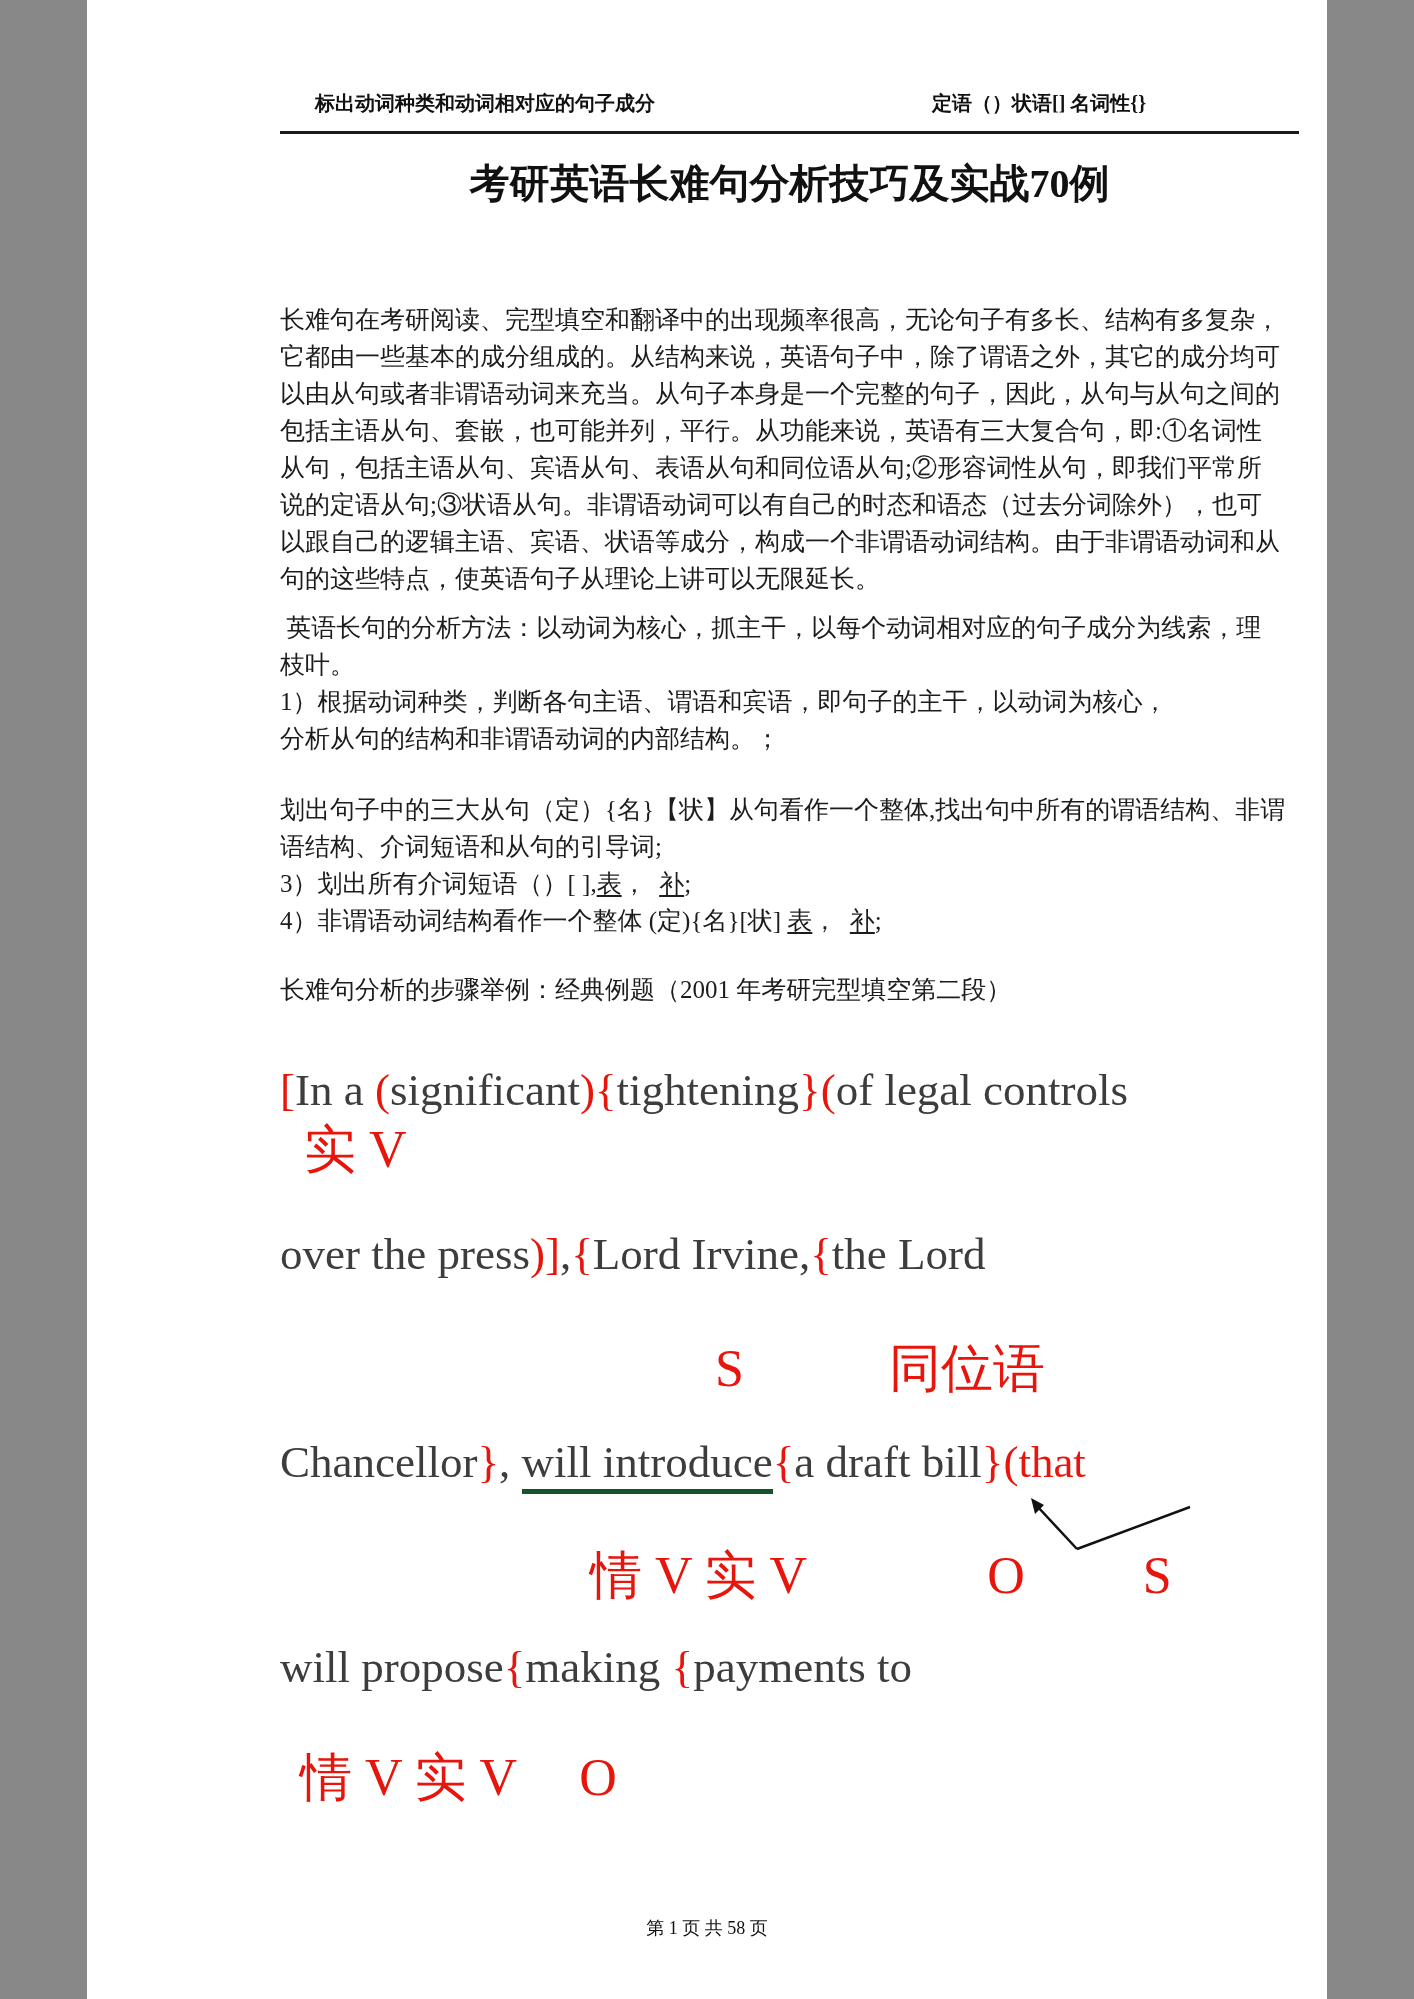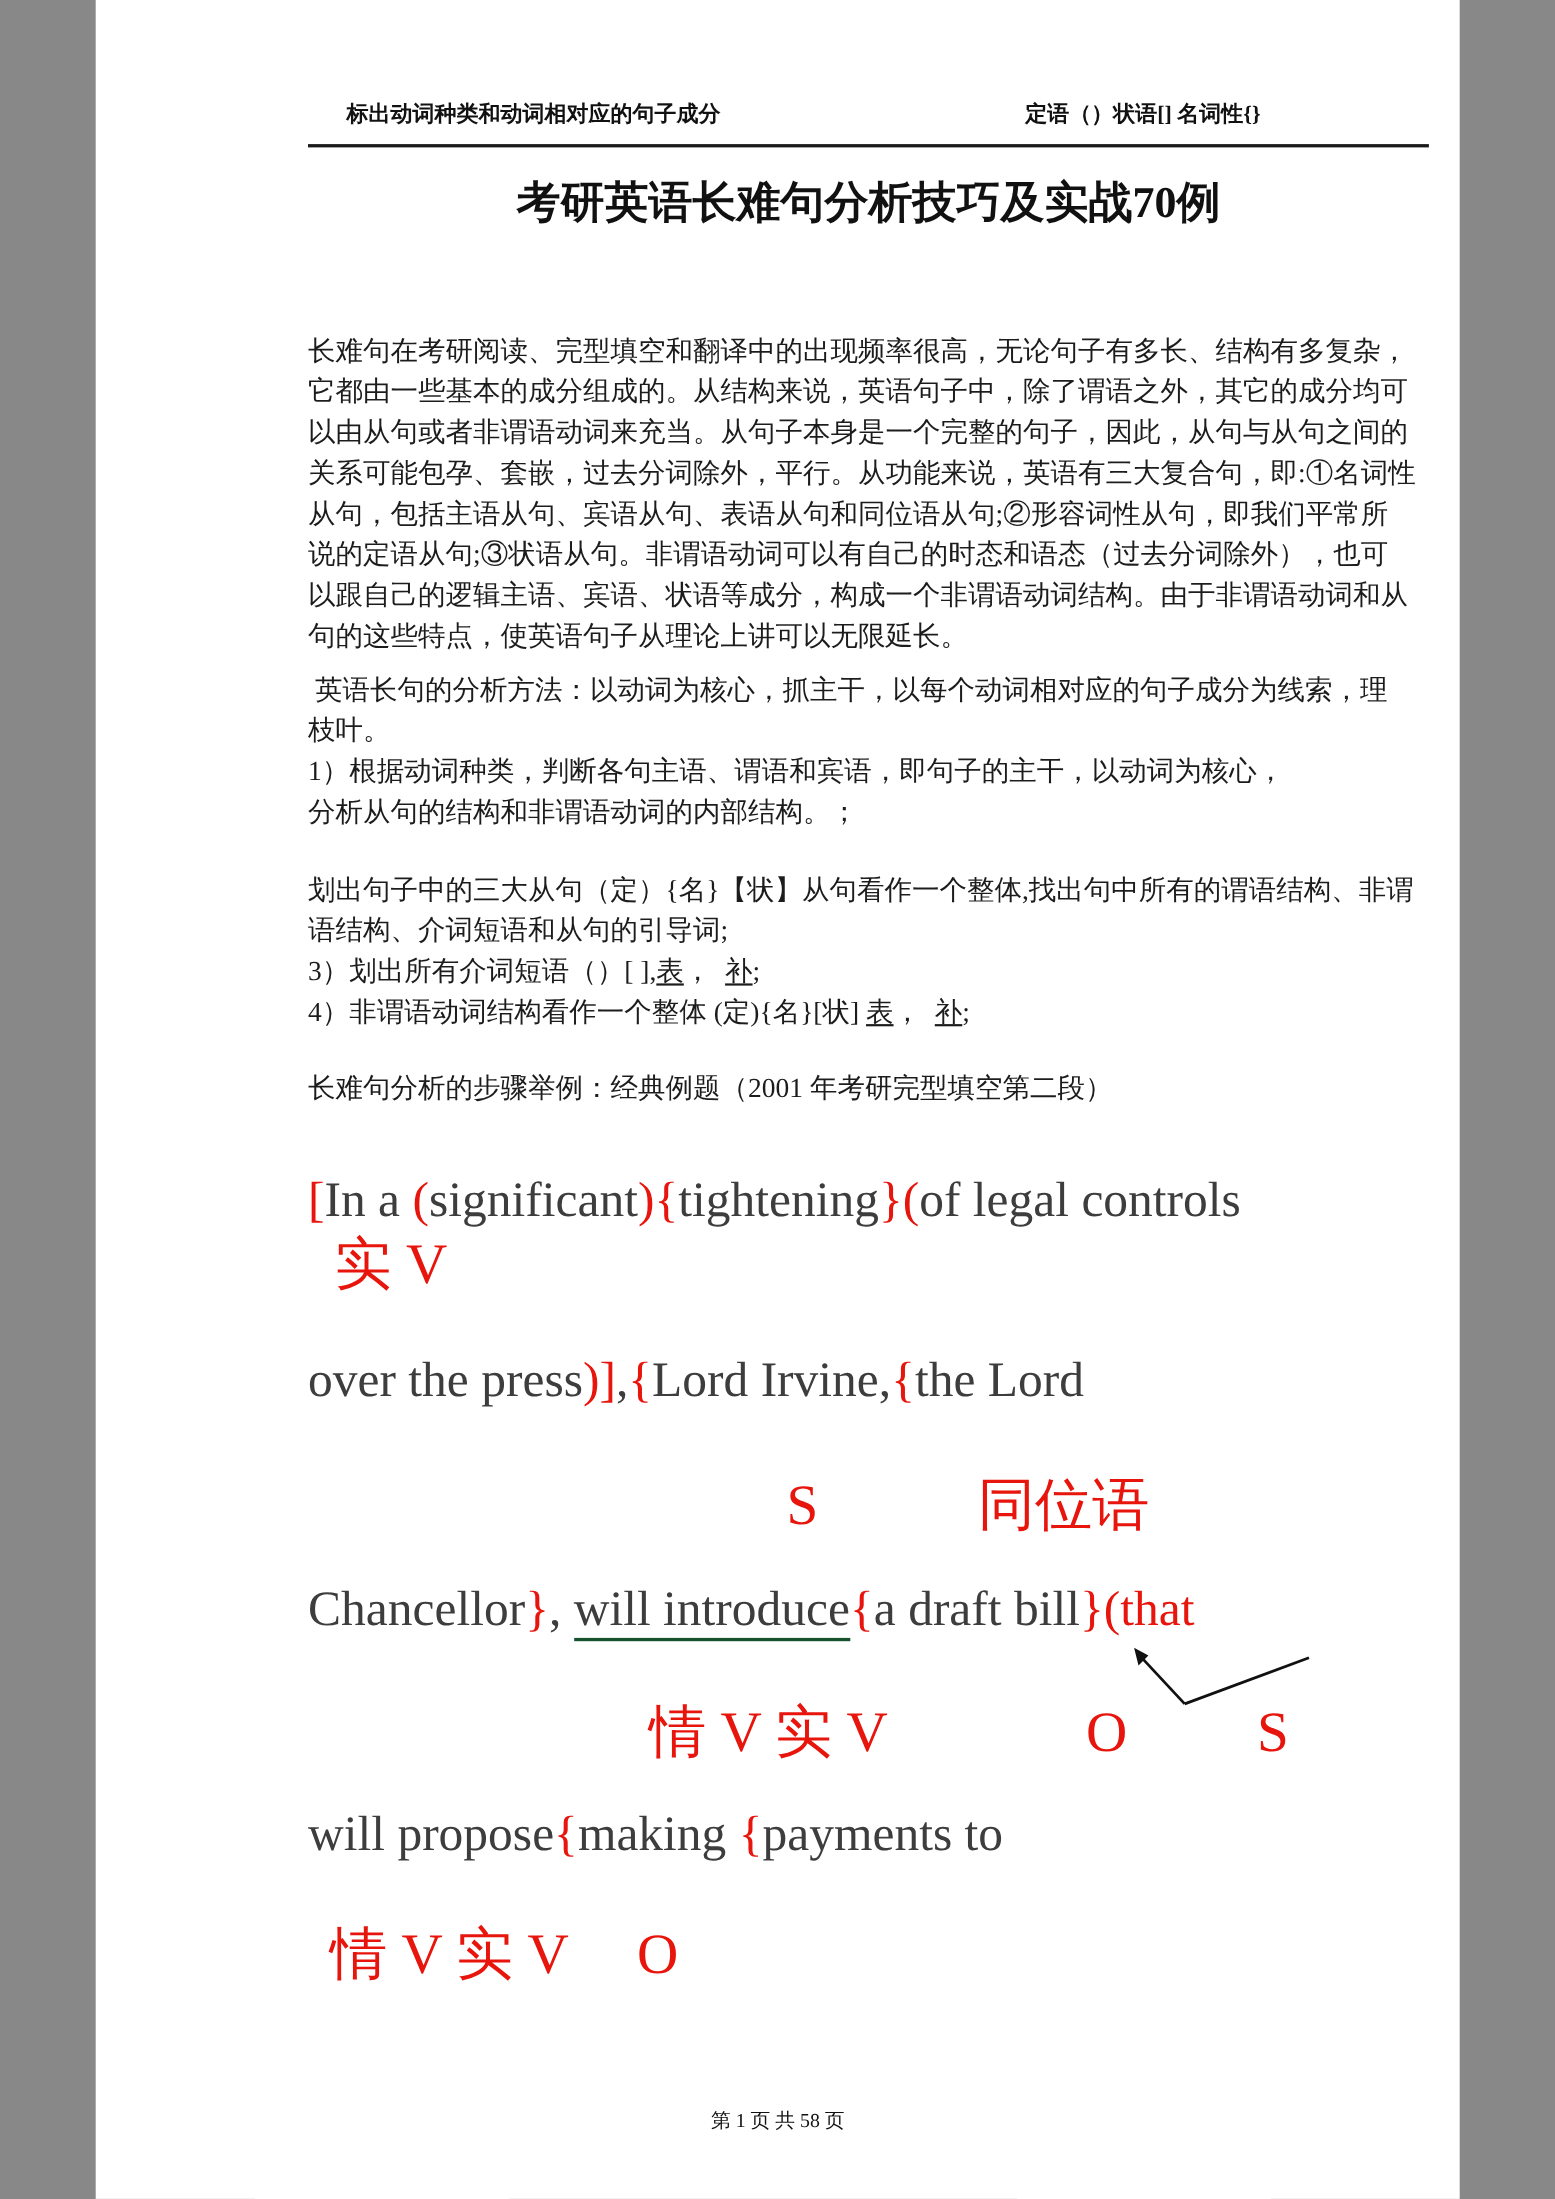--- a/index.html
+++ b/index.html
@@ -19,21 +19,21 @@
   
   .title{position:absolute;left:193px;top:156px;width:1019px;text-align:center;
          font-size:40px;font-weight:bold;color:#111;white-space:pre;}
   
   .para{position:absolute;left:193px;width:1040px;}
   .cnline{font-size:25px;line-height:37px;white-space:pre;color:#1c1c1c;}
   .cnline u{text-decoration:underline;text-underline-offset:3px;}
   
   .en{position:absolute;left:193px;font-size:45px;line-height:1;color:#3d3d3d;white-space:pre;}
   .red{color:#e8150d;}
-  .useg{border-bottom:3px solid #14532d;padding-bottom:2px;}
+  .useg{border-bottom:5px solid #14532d;padding-bottom:2px;}
   .ann{font-size:52px;}
   
   .arrow-wrap{position:absolute;left:928px;top:1492px;width:190px;height:64px;}
   
   .footer{position:absolute;left:0;top:1916px;width:100%;text-align:center;
           font-size:18px;color:#111;white-space:pre;}
 </style>
 </head>
 <body>
 
@@ -42,21 +42,21 @@
   <div class="abs hdr" style="left:228px;top:90px;">标出动词种类和动词相对应的句子成分</div>
   <div class="abs hdr" style="left:845px;top:90px;">定语（）状语[] 名词性{}</div>
   <div class="hdr-rule"></div>
 
   <div class="title">考研英语长难句分析技巧及实战70例</div>
 
   <div class="para" style="top:283px;margin-top:18px;">
     <div class="cnline">长难句在考研阅读、完型填空和翻译中的出现频率很高，无论句子有多长、结构有多复杂，</div>
     <div class="cnline">它都由一些基本的成分组成的。从结构来说，英语句子中，除了谓语之外，其它的成分均可</div>
     <div class="cnline">以由从句或者非谓语动词来充当。从句子本身是一个完整的句子，因此，从句与从句之间的</div>
-    <div class="cnline">关系可能包孕、套嵌，过去分词除外，平行。从功能来说，英语有三大复合句，即:①名词性</div>
+    <div class="cnline">包括主语从句、套嵌，也可能并列，平行。从功能来说，英语有三大复合句，即:①名词性</div>
     <div class="cnline">从句，包括主语从句、宾语从句、表语从句和同位语从句;②形容词性从句，即我们平常所</div>
     <div class="cnline">说的定语从句;③状语从句。非谓语动词可以有自己的时态和语态（过去分词除外），也可</div>
     <div class="cnline">以跟自己的逻辑主语、宾语、状语等成分，构成一个非谓语动词结构。由于非谓语动词和从</div>
     <div class="cnline">句的这些特点，使英语句子从理论上讲可以无限延长。</div>
   </div>
 
   <div class="para" style="top:609px;">
     <div class="cnline"> 英语长句的分析方法：以动词为核心，抓主干，以每个动词相对应的句子成分为线索，理</div>
     <div class="cnline">枝叶。</div>
     <div class="cnline">1）根据动词种类，判断各句主语、谓语和宾语，即句子的主干，以动词为核心，</div>

